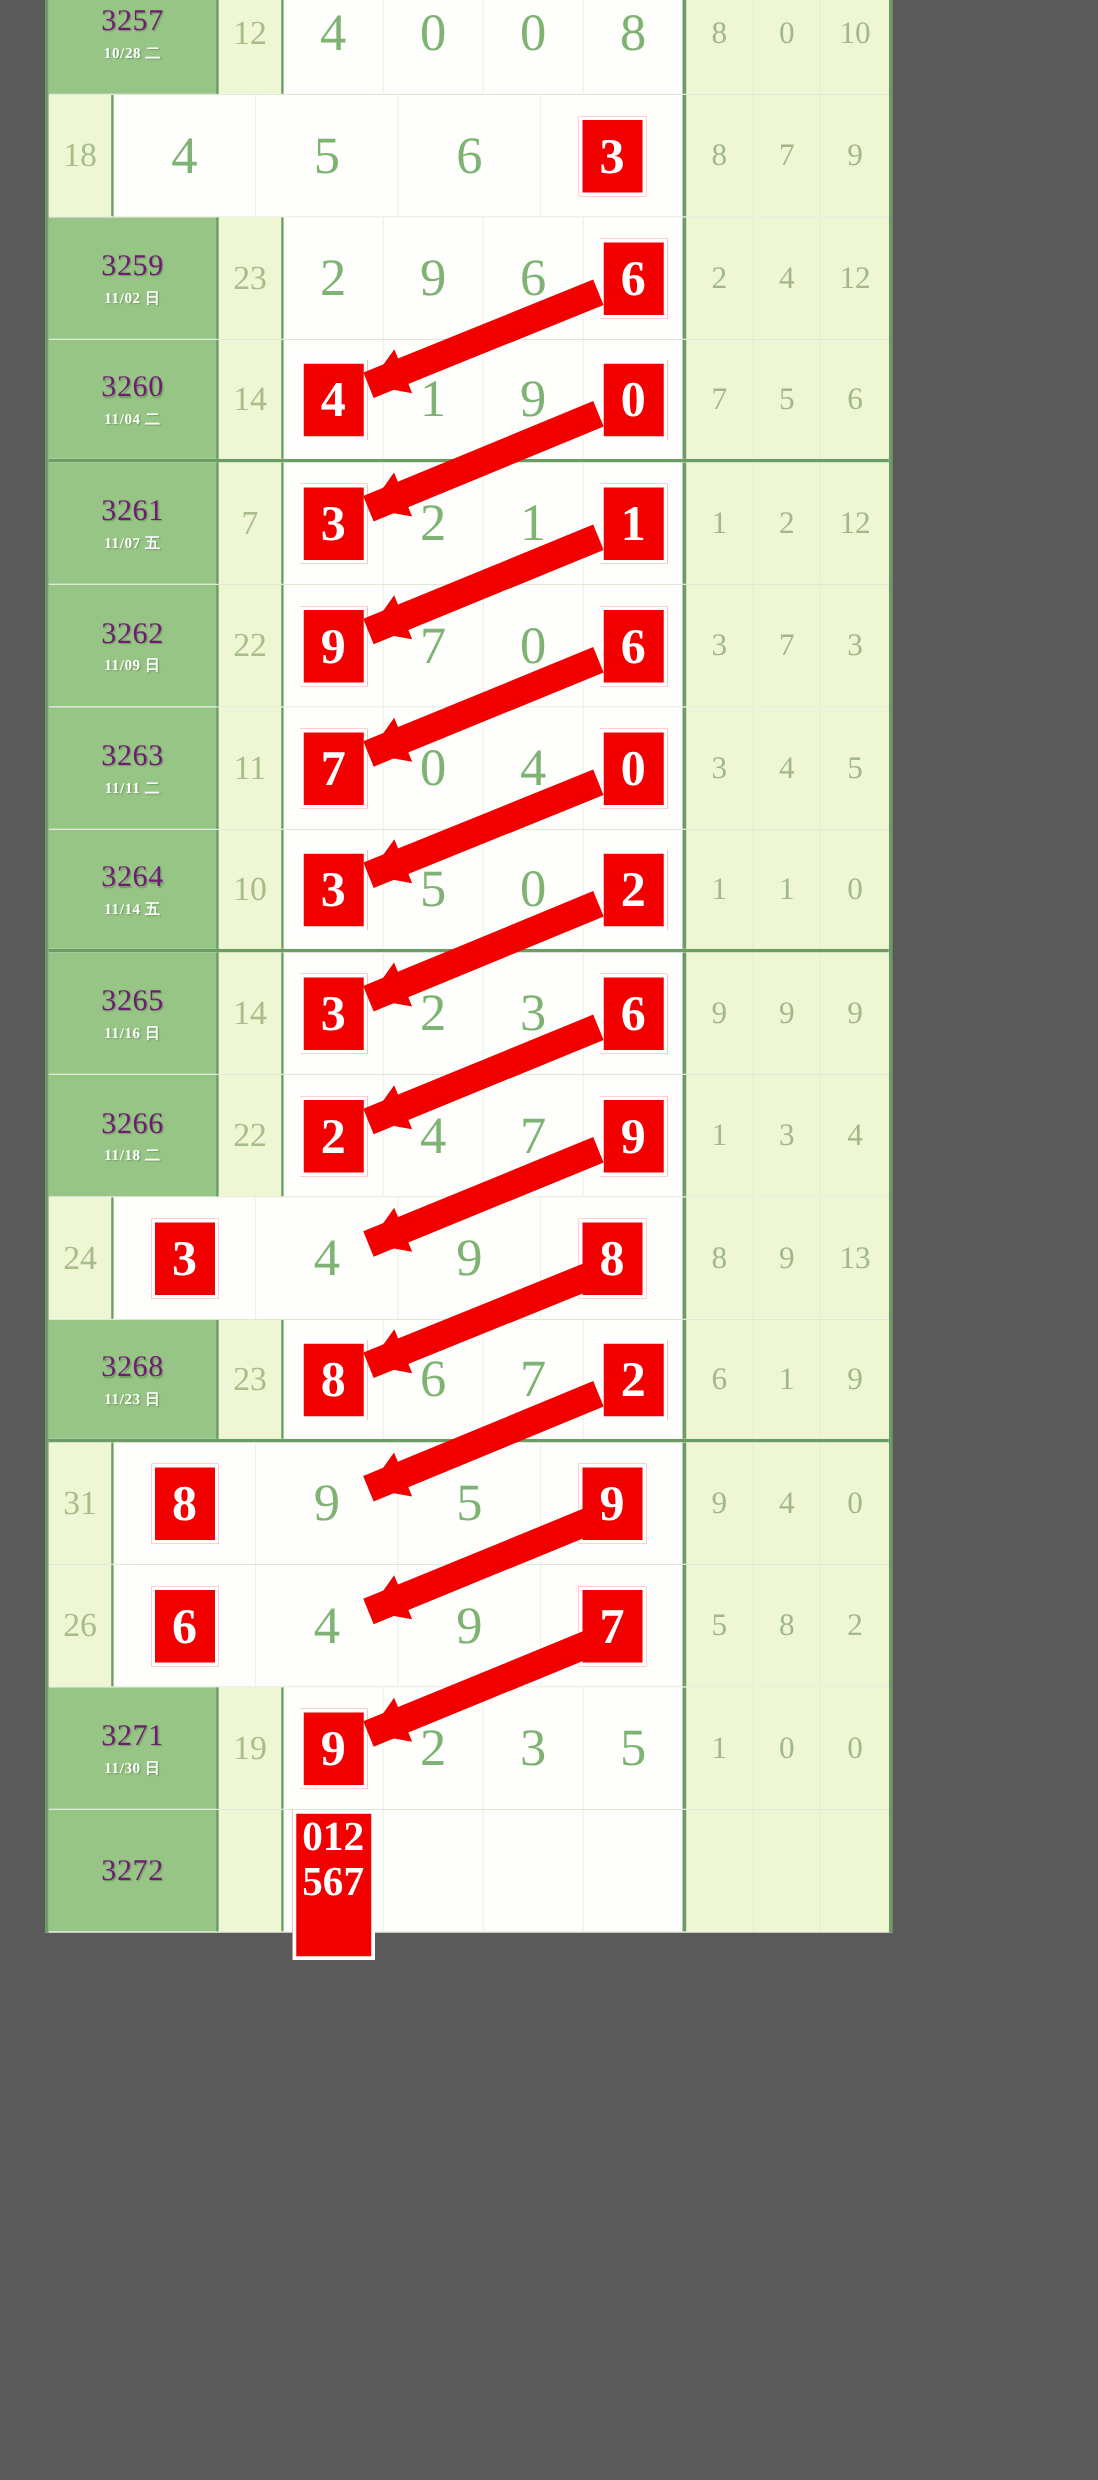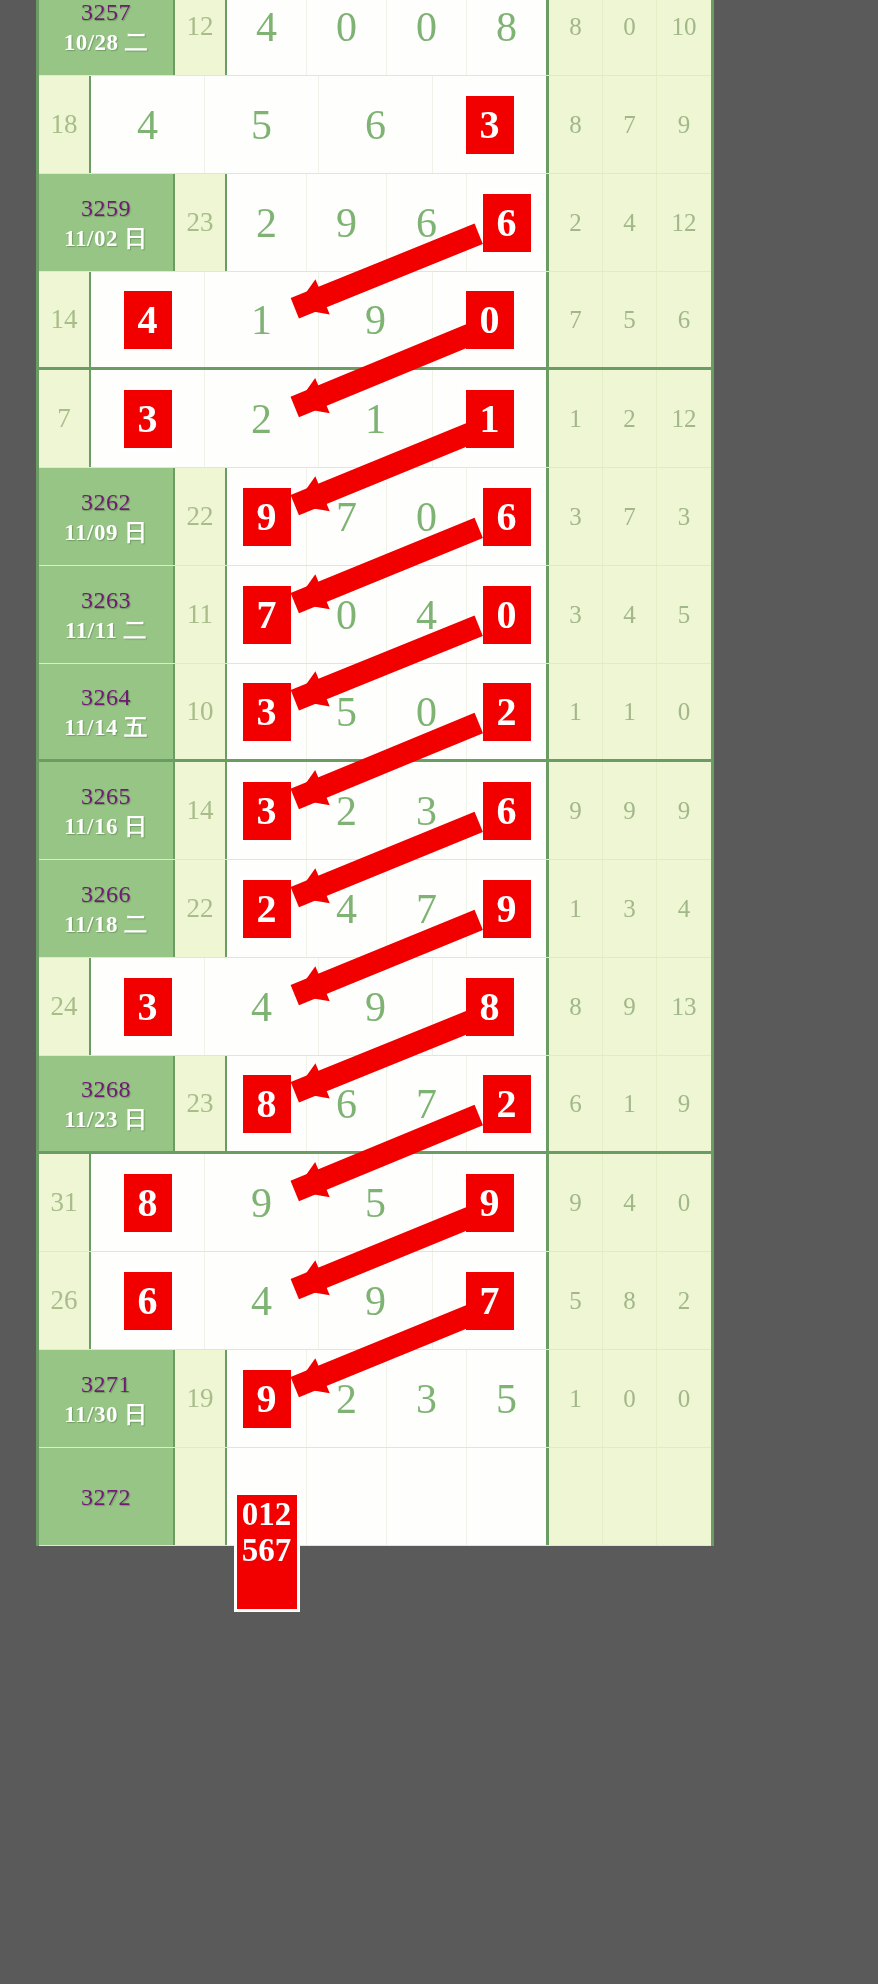--- a/index.html
+++ b/index.html
@@ -58,21 +58,21 @@
   }
   .issue-no {
     font-size: 24px;
     font-weight: normal;
     color: #701a75;
     text-shadow: 1px 1px 1px rgba(80,120,70,.55);
     letter-spacing: .5px;
   }
   .issue-date {
     margin-top: 7px;
-    font-size: 23px;
+    font-size: 12px;
     font-weight: bold;
     color: #ffffff;
     text-shadow: 1px 1px 1px rgba(80,120,70,.5);
     letter-spacing: .5px;
   }
 
   
   .c-sum {
     width: 52px;
     flex: 0 0 52px;
@@ -124,21 +124,20 @@
     font-weight: bold;
     font-size: 33px;
     line-height: 1.08;
     width: 66px;
     padding: 2px 0 0 0;
     display: flex; flex-direction: column;
     align-items: center; justify-content: flex-start;
     position: relative;
     height: 120px;
     overflow: hidden;
-    margin-top: 44px;
   }
 
   
   .c-stat {
     width: 54px;
     flex: 0 0 54px;
     background: #eef6d3;
     border-right: 1px solid #e4eec6;
     display: flex; align-items: center; justify-content: center;
     font-size: 25px;
@@ -226,40 +225,48 @@
           </div>
           <div class="c-digit">
             <div class="d-hit">6</div>
           </div>
         </div>
         <div class="c-stat">2</div>
         <div class="c-stat">4</div>
         <div class="c-stat">12</div>
       </div>
       <div class="row group-end">
+        <div class="c-issue">
+          <div class="issue-no">3260</div>
+          <div class="issue-date">11/04 二</div>
+        </div>
         <div class="c-sum">14</div>
         <div class="digits">
           <div class="c-digit">
             <div class="d-hit">4</div>
           </div>
           <div class="c-digit">
             <div class="d-plain">1</div>
           </div>
           <div class="c-digit">
             <div class="d-plain">9</div>
           </div>
           <div class="c-digit">
             <div class="d-hit">0</div>
           </div>
         </div>
         <div class="c-stat">7</div>
         <div class="c-stat">5</div>
         <div class="c-stat">6</div>
       </div>
       <div class="row">
+        <div class="c-issue">
+          <div class="issue-no">3261</div>
+          <div class="issue-date">11/07 五</div>
+        </div>
         <div class="c-sum">7</div>
         <div class="digits">
           <div class="c-digit">
             <div class="d-hit">3</div>
           </div>
           <div class="c-digit">
             <div class="d-plain">2</div>
           </div>
           <div class="c-digit">
             <div class="d-plain">1</div>

